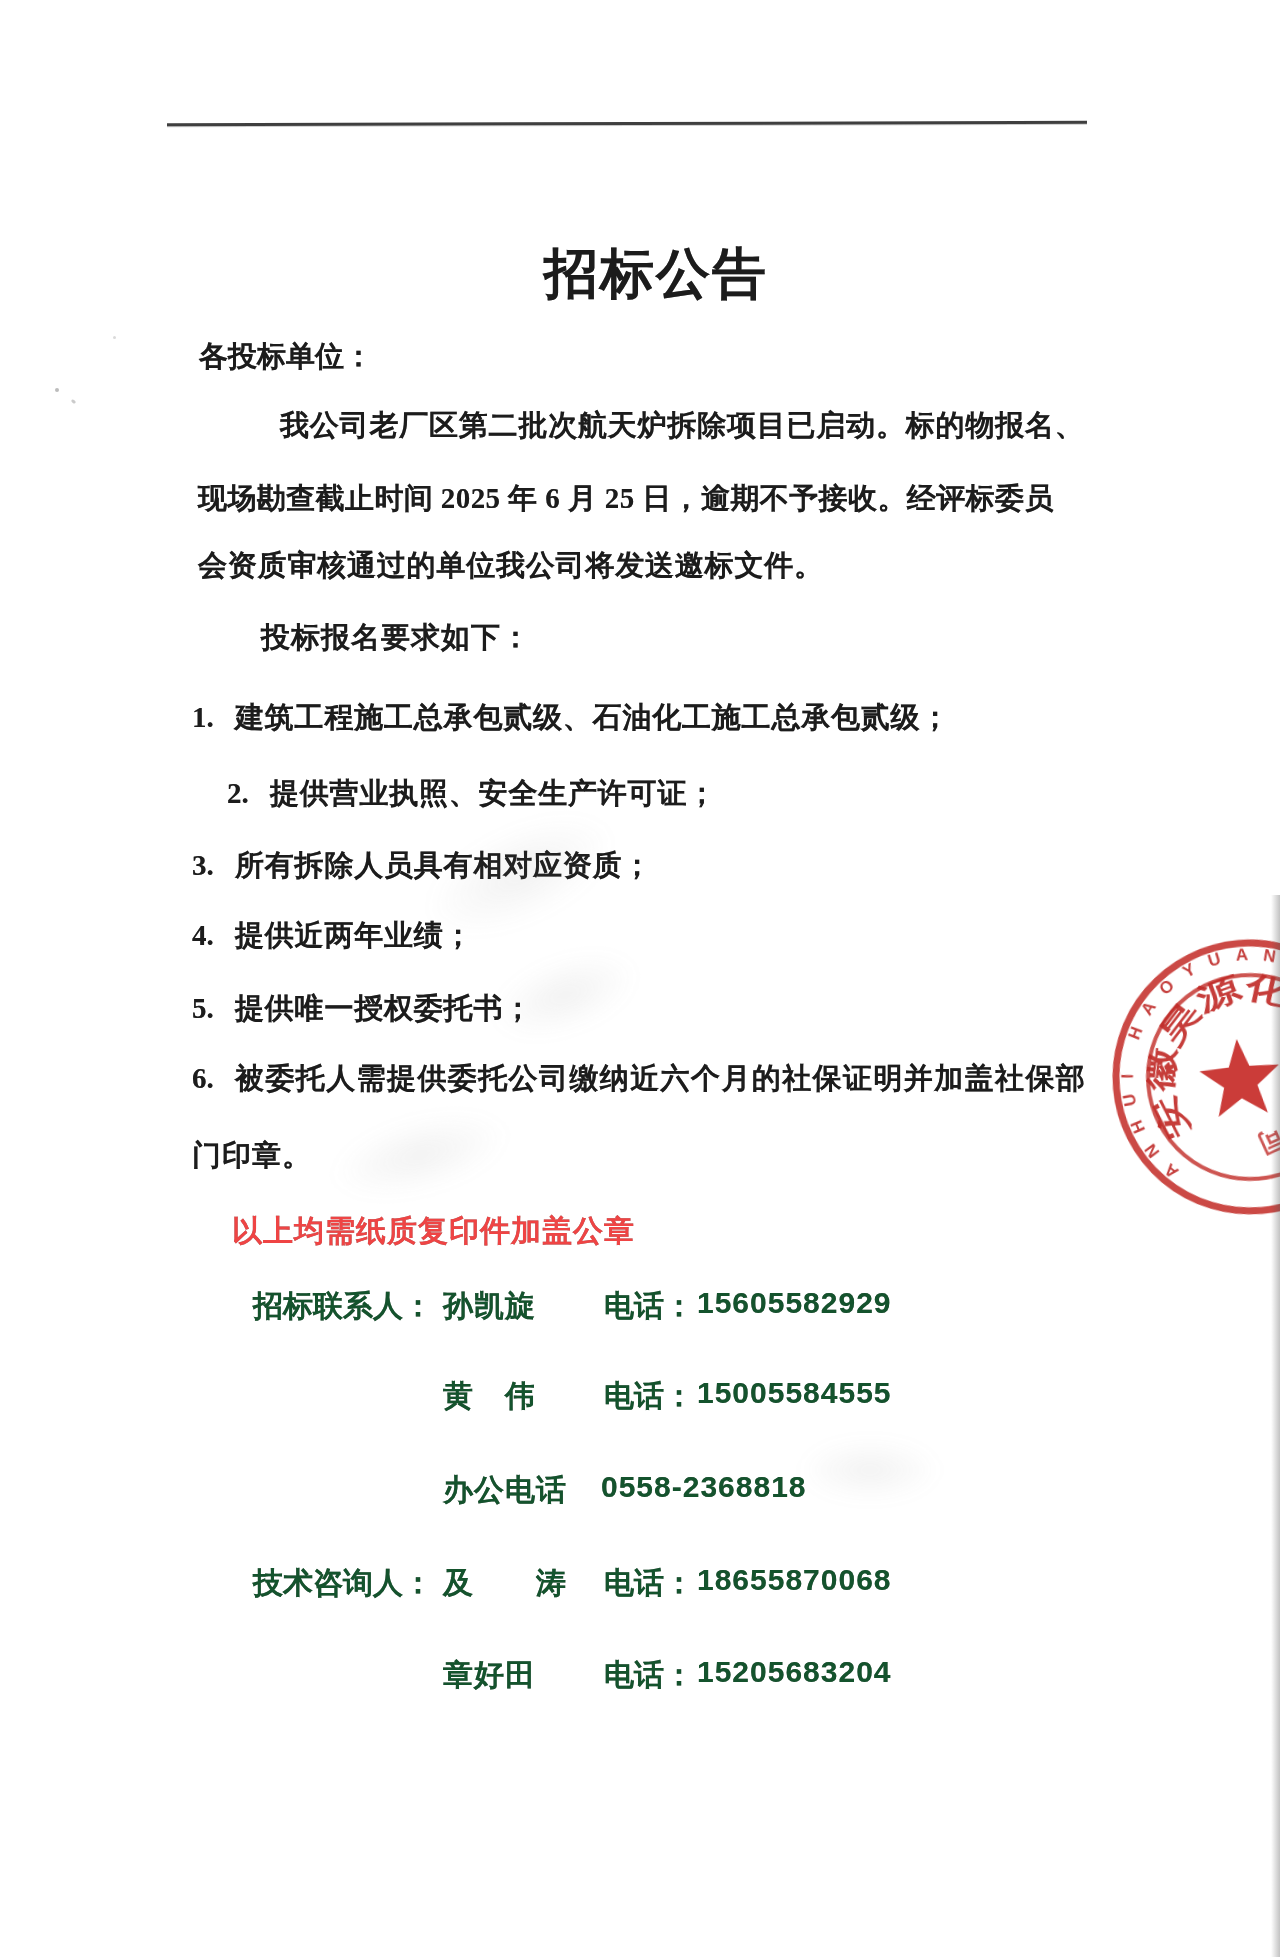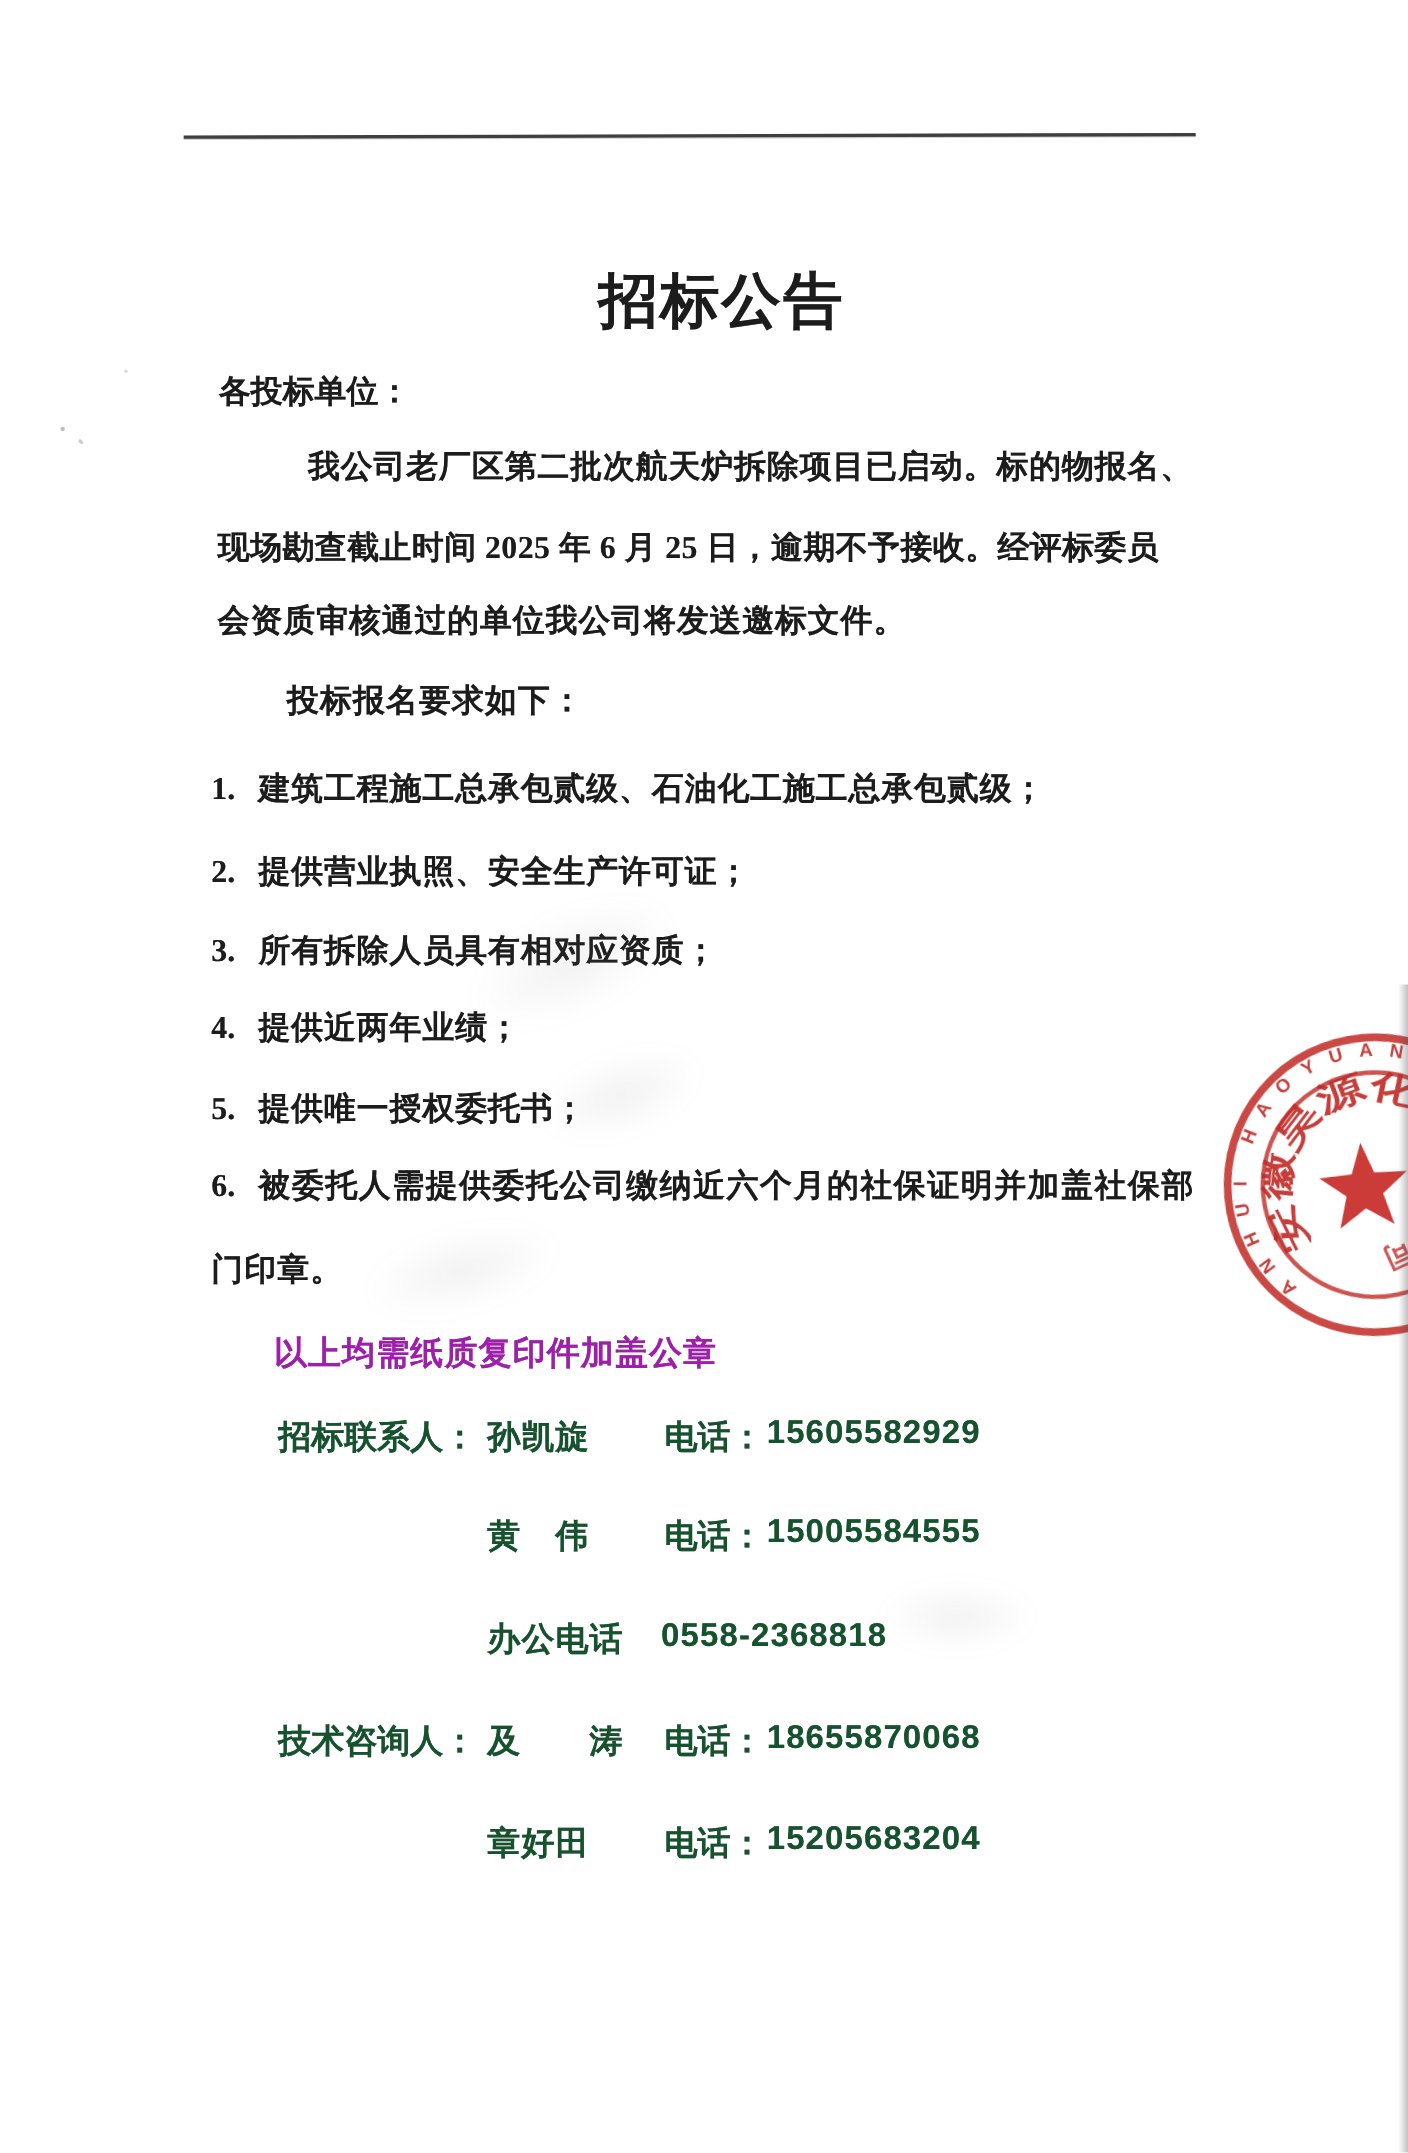--- a/index.html
+++ b/index.html
@@ -32,30 +32,30 @@
     transform:translateX(8px);
   }
   .salutation{left:199px;top:340px;font-size:29px;}
   .p1{left:280px;top:409px;font-size:29px;letter-spacing:0.8px;}
   .p2{left:198px;top:482px;font-size:29px;letter-spacing:0.4px;}
   .p3{left:198px;top:549px;font-size:29px;letter-spacing:0.8px;}
   .req-head{left:261px;top:621px;font-size:29px;letter-spacing:1px;}
   .item{left:192px;font-size:29px;letter-spacing:0.8px;}
   .item .num{display:inline-block;width:43px;letter-spacing:0;}
   .i1{top:701px;}
-  .i2{top:777px;}
+  .i2{top:777px;margin-left:35px;}
   .i3{top:849px;}
   .i4{top:919px;}
   .i5{top:992px;}
   .i6{top:1062px;letter-spacing:1.4px;}
   .i6cont{left:192px;top:1139px;font-size:29px;letter-spacing:1px;}
   .note{
-    left:249px;top:1214px;font-size:30px;letter-spacing:1px;
+    left:232px;top:1214px;font-size:30px;letter-spacing:1px;
     font-family:"Liberation Sans","DejaVu Sans",sans-serif;
-    color:#a21caf;
+    color:#ef4444;
   }
   .crow{position:absolute;left:0;width:1280px;height:40px;font-size:30px;}
   .crow span{position:absolute;font-weight:bold;color:#14532d;white-space:pre;text-shadow:0 0 0.6px rgba(20,20,20,.55);}
   .clabel{left:253px;}
   .cname{left:443px;letter-spacing:1px;text-align:right;}
   .cplabel{left:604px;}
   .cphone{left:697px;font-family:Liberation Sans, sans-serif;letter-spacing:1px;}
   .row1{top:1286px;}
   .row2{top:1376px;}
   .row3{top:1470px;}

